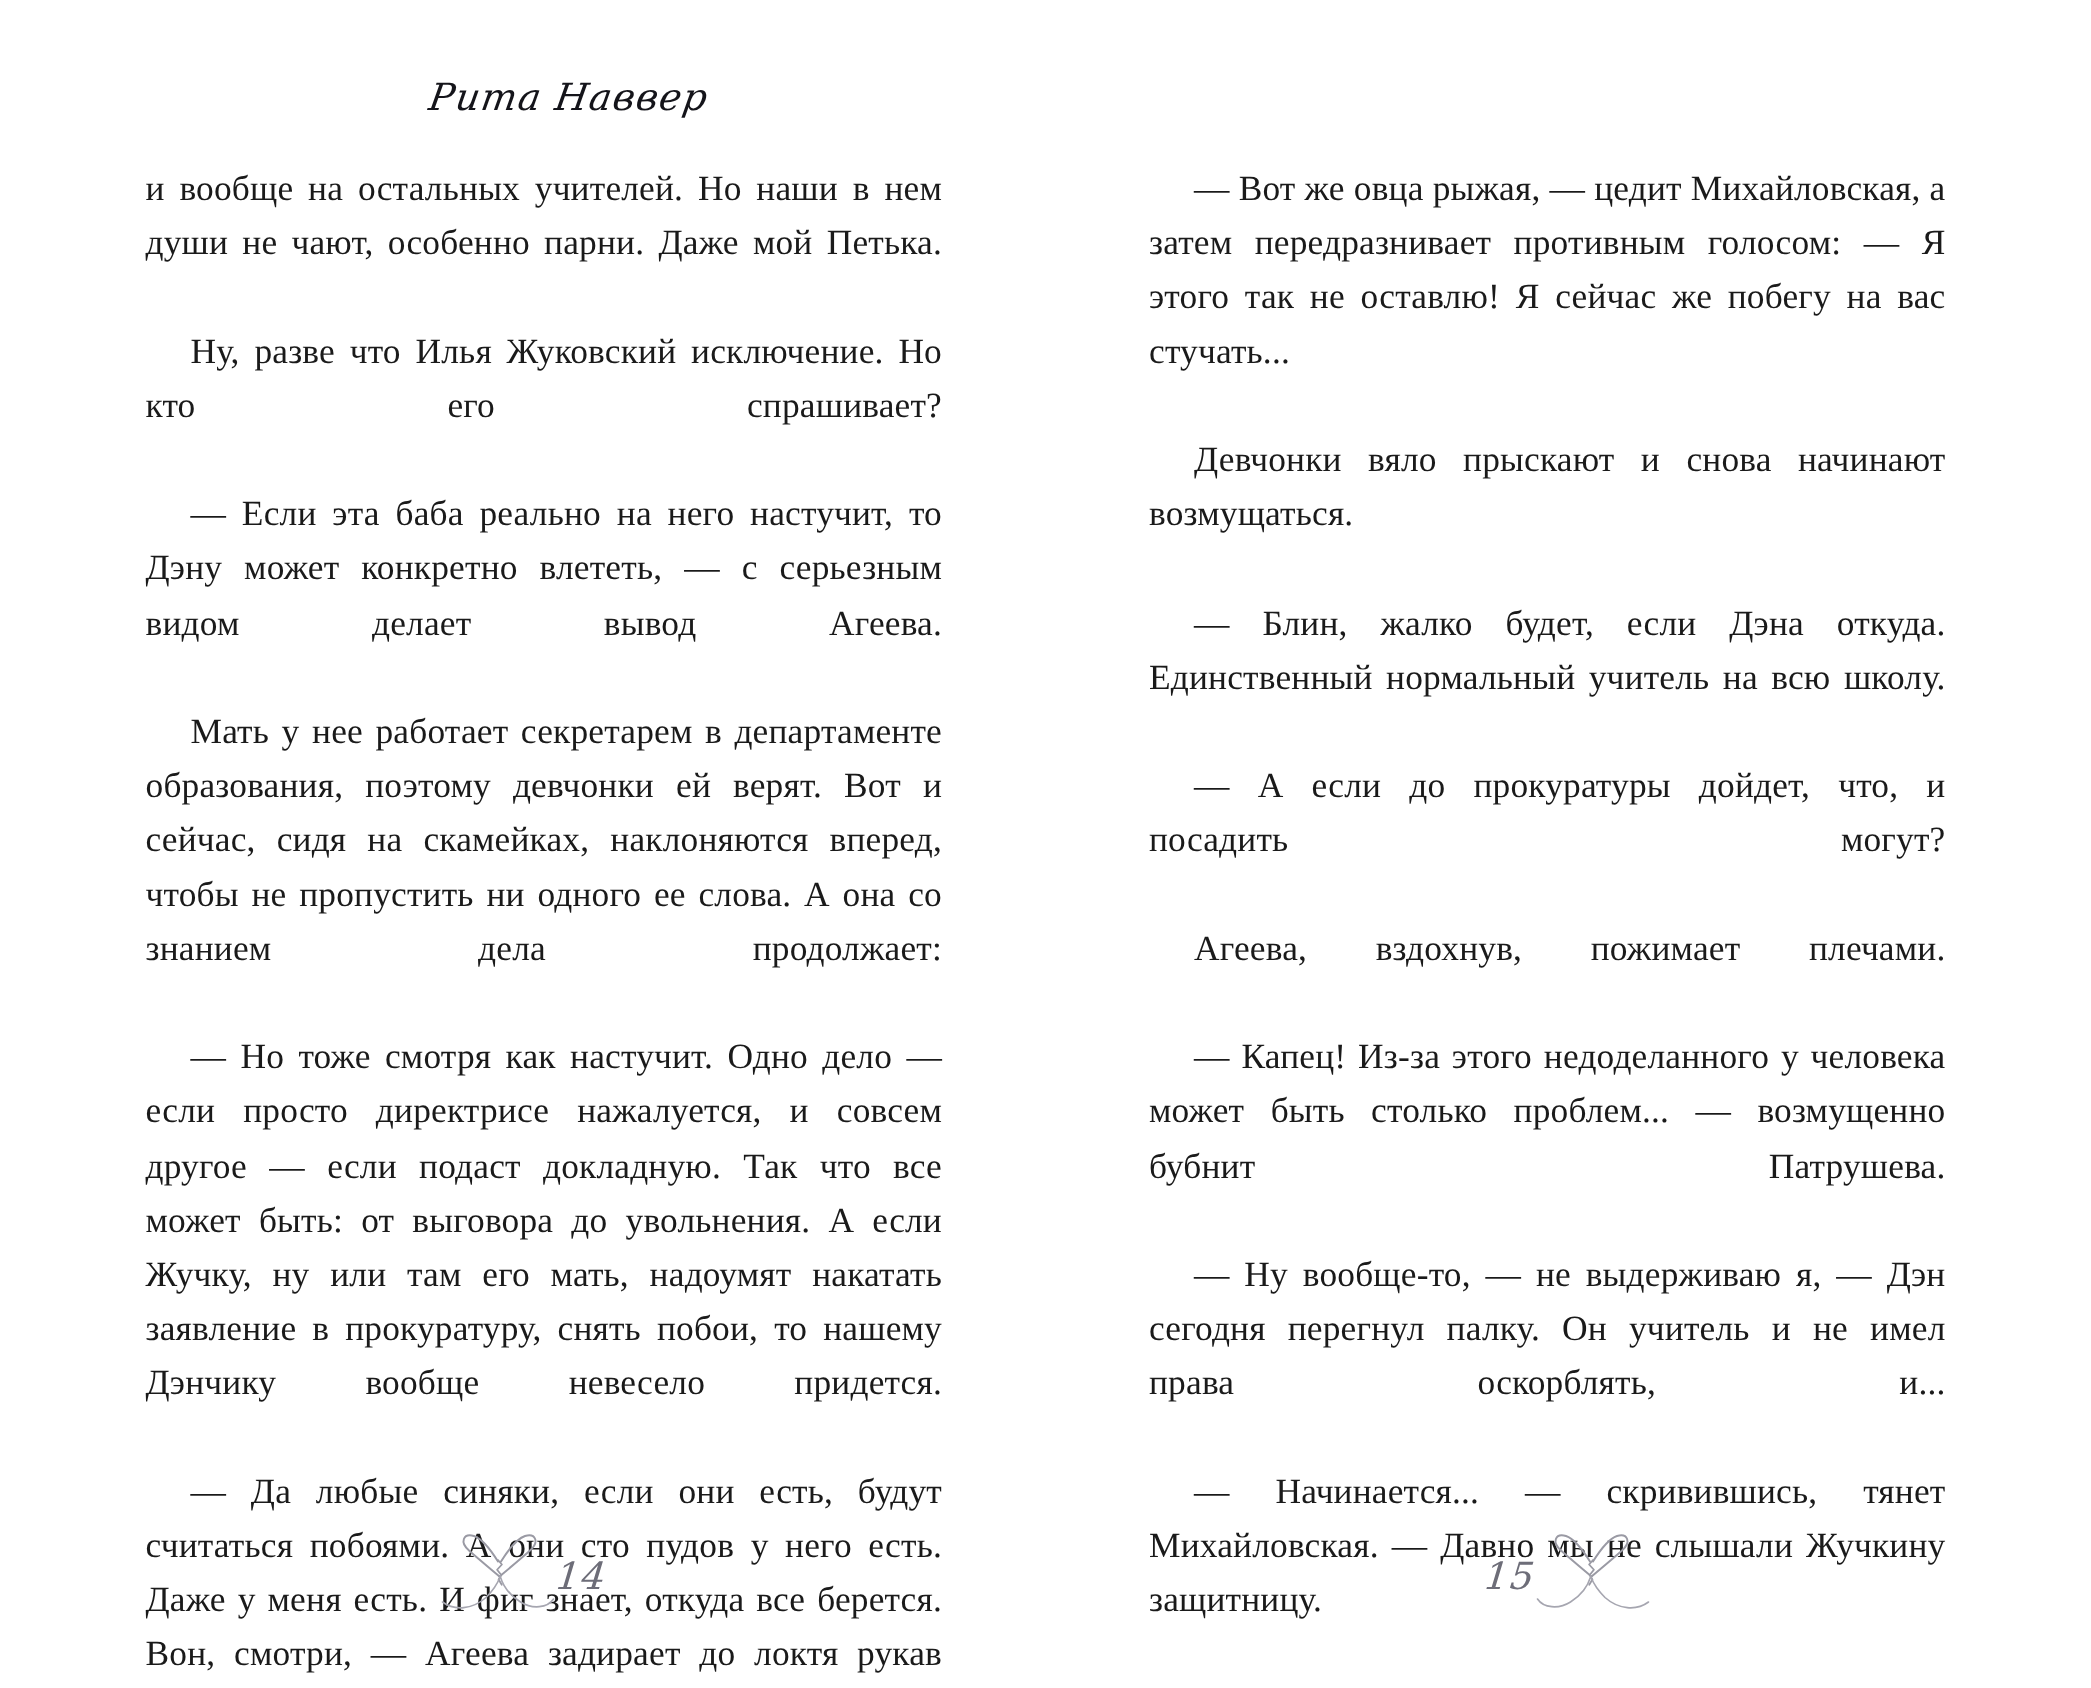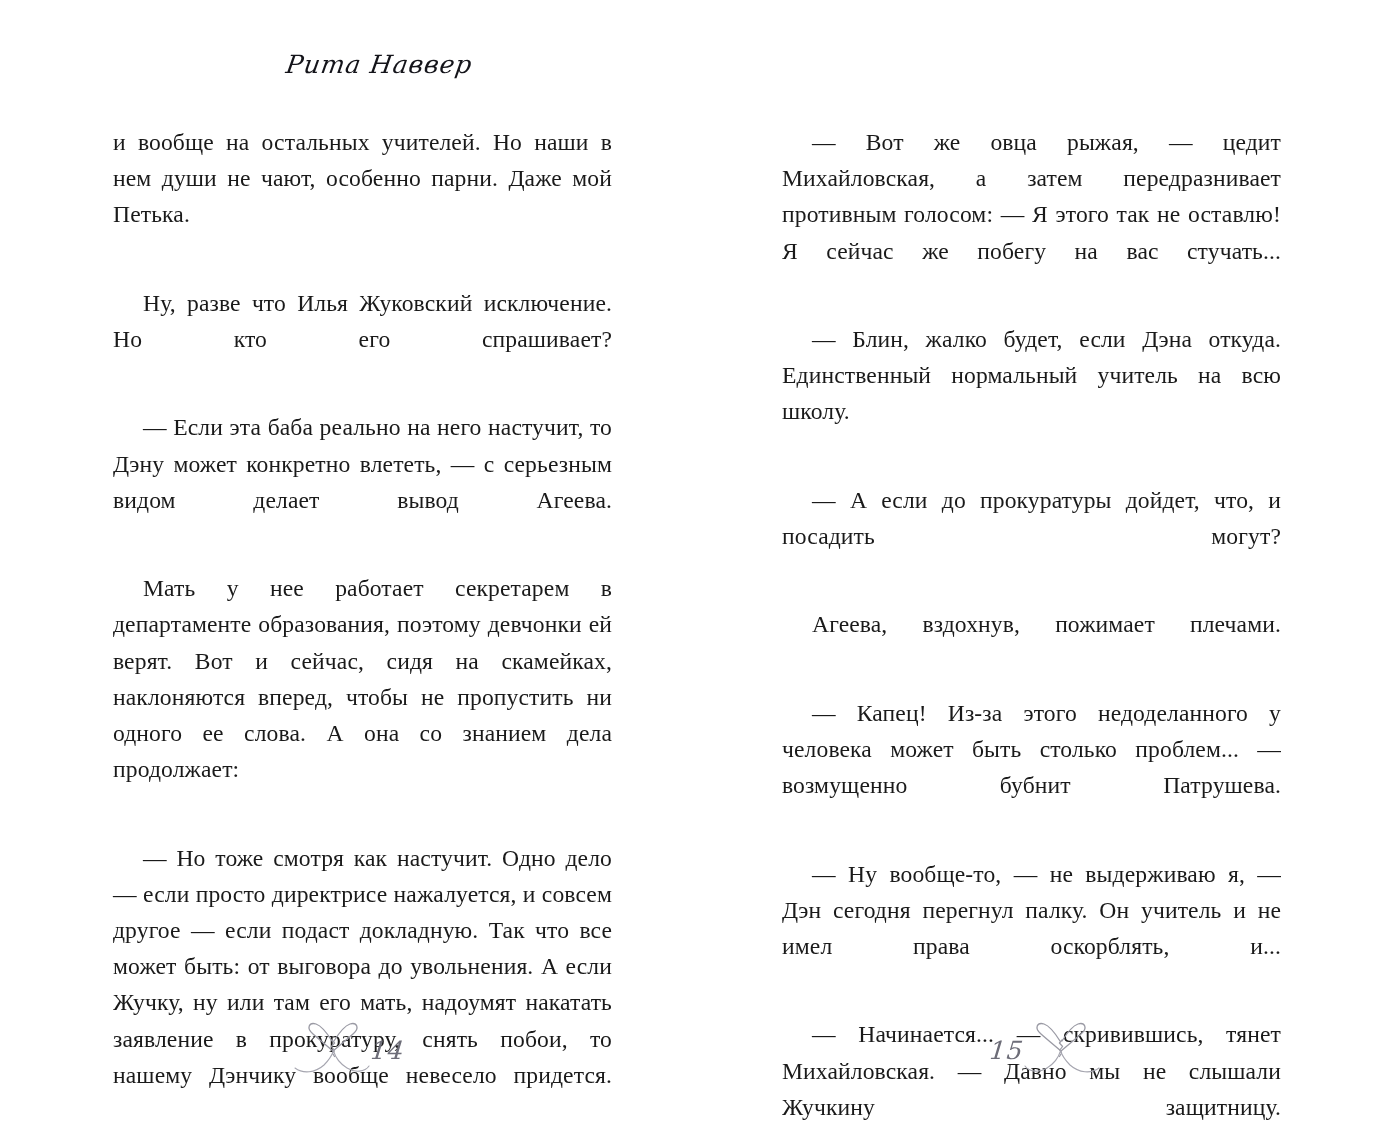--- a/index.html
+++ b/index.html
@@ -59,21 +59,21 @@
     line-height: 36.2px;
     text-align: justify;
     text-justify: inter-word;
     hyphens: manual;
     letter-spacing: 0.12px;
   }
   .page-left  .textcol { left: 97px; }
   .page-right .textcol { left: 69px; }
 
   .textcol p {
-    margin: 16px;
+    margin: 0;
     text-indent: 0;
   }
   .textcol p.indent {
     text-indent: 30px;
   }
   
   .textcol p::after {
     content: "";
     display: inline-block;
     width: 100%;
@@ -143,20 +143,21 @@
         </span>
         <span class="folio-num">14</span>
       </div>
     </div>
   </div>
 
   <div class="page page-right">
 
     <div class="textcol" id="right-text">
         <p class="indent">— Вот же овца рыжая, — цедит Михайловская, а затем передразнивает противным голосом: — Я этого так не оставлю! Я сейчас же побегу на вас стучать...</p>
+        <p class="indent">Девчонки вяло прыскают и снова начинают возмущаться.</p>
         <p class="indent">— Блин, жалко будет, если Дэна откуда. Единственный нормальный учитель на всю школу.</p>
         <p class="indent">— А если до прокуратуры дойдет, что, и посадить могут?</p>
         <p class="indent">Агеева, вздохнув, пожимает плечами.</p>
         <p class="indent">— Капец! Из-за этого недоделанного у человека может быть столько проблем... — возмущенно бубнит Патрушева.</p>
         <p class="indent">— Ну вообще-то, — не выдерживаю я, — Дэн сегодня перегнул палку. Он учитель и не имел права оскорблять, и...</p>
         <p class="indent">— Начинается... — скривившись, тянет Михайловская. — Давно мы не слышали Жучкину защитницу.</p>
       </div>
 
     <div class="folio">
       <div class="folio-inner">

